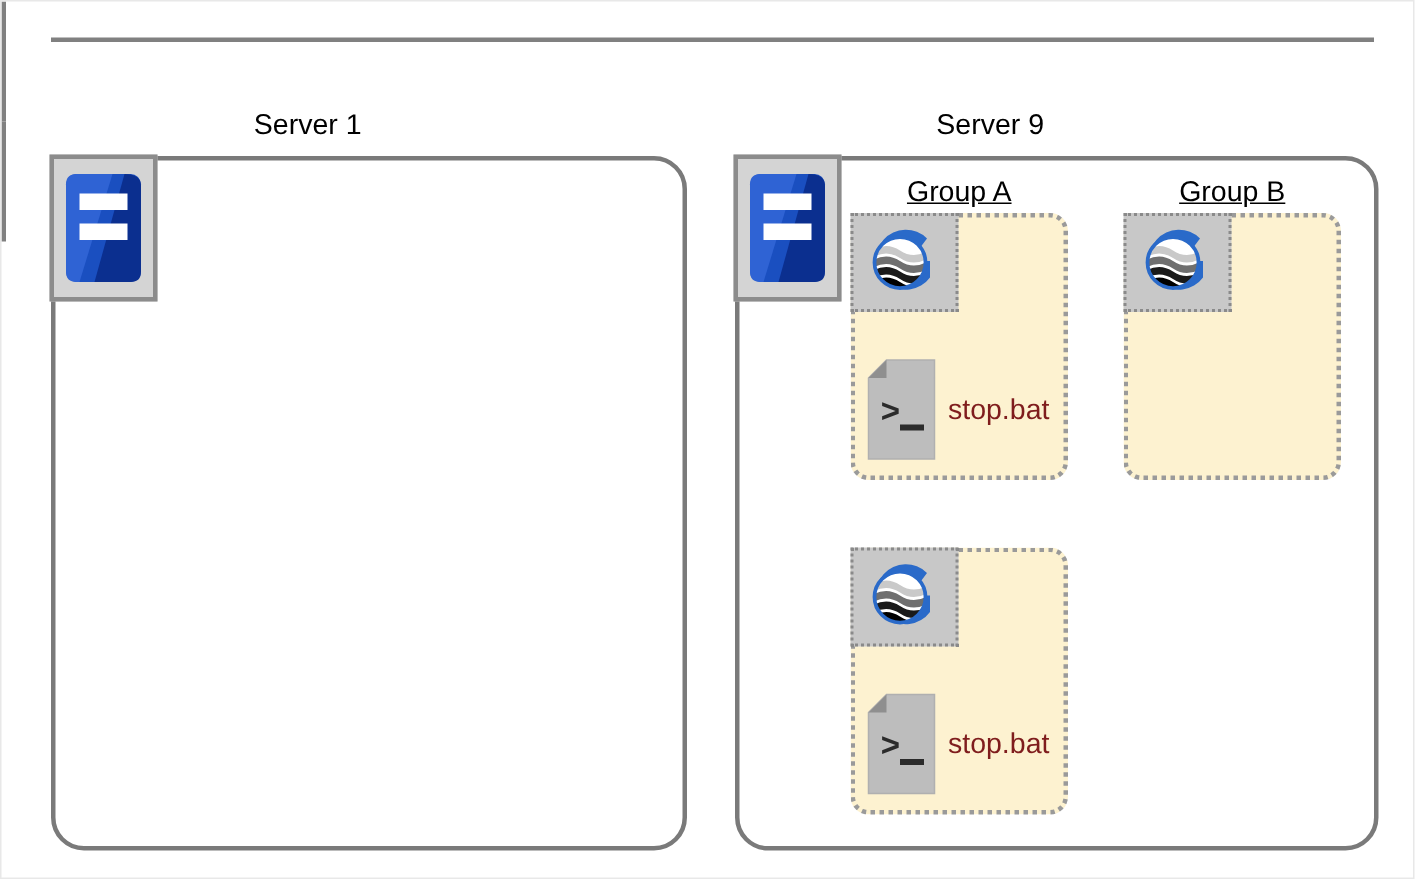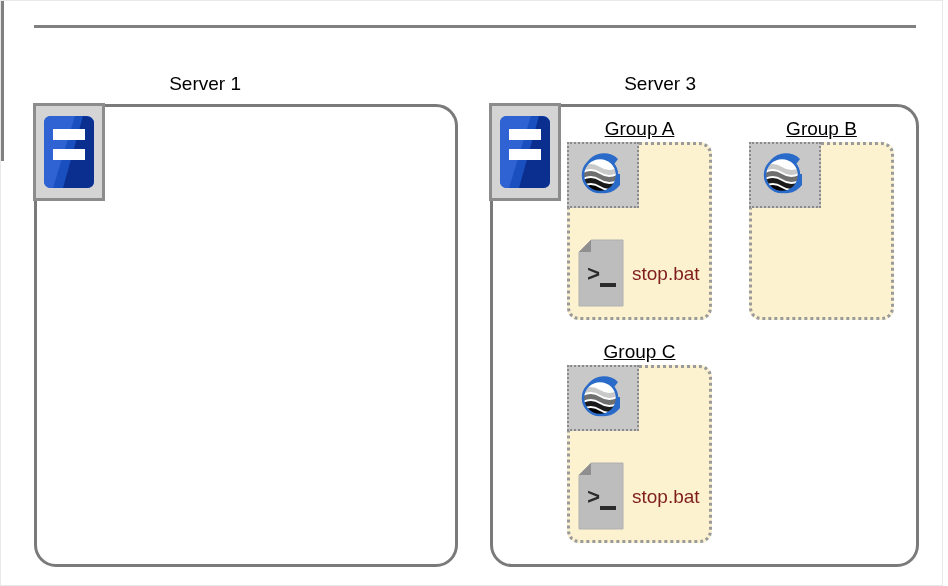--- a/index.html
+++ b/index.html
@@ -162,21 +162,21 @@
 </head>
 <body>
 
 <div id="canvas">
 
   <div class="bus-line bus-horizontal"></div>
   <div class="connector-vertical" id="connector-server-1"></div>
   <div class="connector-vertical" id="connector-server-2"></div>
 
   <div class="server-label" id="server-1-label">Server 1</div>
-  <div class="server-label" id="server-2-label">Server 3</div>
+  <div class="server-label" id="server-2-label">Server 9</div>
 
   <div class="server-box" id="server-1-box">
     <div class="server-icon">
       <svg width="52" height="74" viewBox="0 0 52 74" aria-hidden="true">
         <rect x="1" y="1" width="50" height="72" rx="7" ry="7" fill="#1a4fc0"></rect>
         <path d="M1 60 L1 8 Q1 1 8 1 L32 1 L10 73 L8 73 Q1 73 1 66 Z" fill="#2f63d4"></path>
         <path d="M40 1 Q51 1 51 9 L51 66 Q51 73 44 73 L20 73 Z" fill="#0b2f8f"></path>
         <rect x="10" y="14" width="32" height="11" fill="#ffffff"></rect>
         <rect x="10" y="34" width="32" height="11" fill="#ffffff"></rect>
       </svg>
@@ -243,21 +243,20 @@
           <path d="M7 20 q10 -6 19 0 q9 6 19 0 l0 5 q-10 6 -19 0 q-9 -6 -19 0 Z" fill="#c9c9c9"></path>
           <path d="M7 27 q10 -6 19 0 q9 6 19 0 l0 5 q-10 6 -19 0 q-9 -6 -19 0 Z" fill="#6f6f6f"></path>
           <path d="M7 34 q10 -6 19 0 q9 6 19 0 l0 5 q-10 6 -19 0 q-9 -6 -19 0 Z" fill="#1a1a1a"></path>
           <path d="M7 41 q10 -6 19 0 q9 6 19 0 l0 8 l-38 0 Z" fill="#000000"></path>
         </g>
         <circle cx="26" cy="28" r="17" fill="none" stroke="#2a6ac9" stroke-width="2.5"></circle>
       </svg>
     </div>
   </div>
 
-  <div class="group-label" id="group-c-label">Group C</div>
   <div class="group-box" id="group-c-box">
     <div class="cluster-icon">
       <svg width="58" height="56" viewBox="0 0 58 56" aria-hidden="true">
         <defs>
           <clipPath id="globeClipC">
               <circle cx="26" cy="28" r="17"></circle>
             </clipPath>
         </defs>
         <path d="M44 12 A20 20 0 1 0 46 38 L46 27 L30 27 L30 33 L38 33 A14 14 0 1 1 38 20 Z" fill="#2a6ac9"></path>
         <circle cx="26" cy="28" r="17" fill="#ffffff"></circle>

